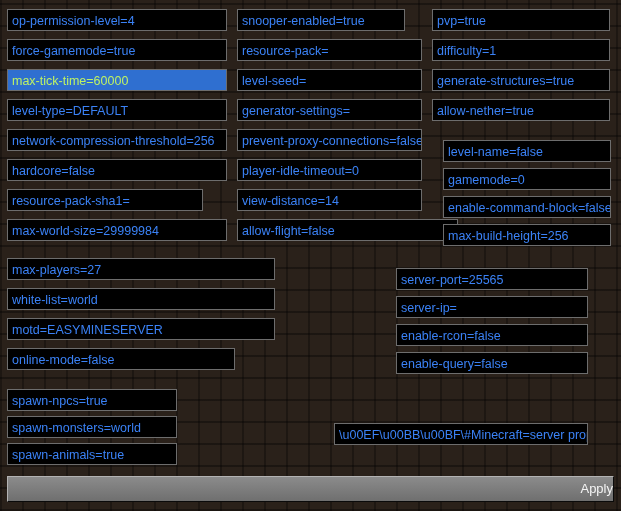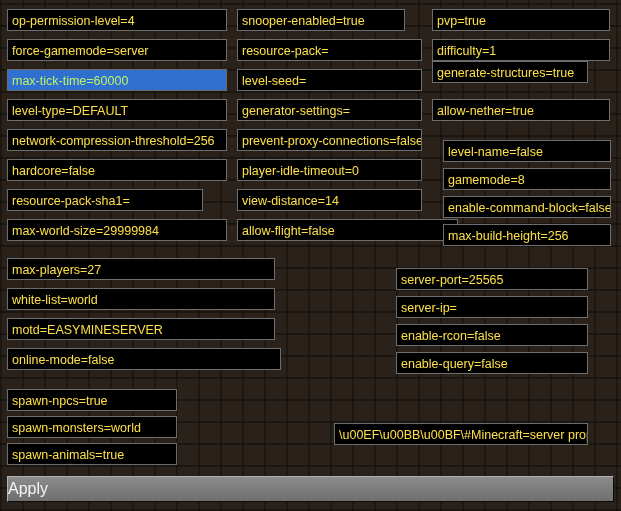--- a/index.html
+++ b/index.html
@@ -14,81 +14,81 @@
       repeating-linear-gradient(0deg, rgba(0,0,0,0.35) 0 2px, transparent 2px 22px),
       repeating-linear-gradient(90deg, rgba(0,0,0,0.3) 0 2px, transparent 2px 22px),
       linear-gradient(#2a211a,#2a211a);
     background-color: #251c16;
     position: relative;
   }
   .field {
     position: absolute;
     background: #000;
     border: 1px solid #6d6d6d;
-    color: #fde047;
+    color: #3b82f6;
     font-size: 12.5px;
     line-height: 1;
     padding: 5px 6px 4px 4px;
     white-space: nowrap;
     overflow: hidden;
     height: 22px;
   }
   .field.sel { background:#2f6fd0; color:#bef264; }
   .apply-btn {
     position: absolute;
     left: 7px;
     width: 607px;
     top: 476px;
     height: 26px;
     border: 1px solid #0a0a0a;
     border-top-color:#b3b3b3;
     border-left-color:#b3b3b3;
     background: linear-gradient(#8b8b8b,#6f6f6f);
     color: #f4f4f4;
-    font-size: 16px;
-    text-align: left;
+    font-size: 13px;
+    text-align: right;
     line-height: 24px;
     cursor: pointer;
   }
 </style>
 </head>
 <body>
 
 <div class="field" style="left:7px;top:9px;width:220px">op-permission-level=4</div>
-<div class="field" style="left:7px;top:39px;width:220px">force-gamemode=server</div>
+<div class="field" style="left:7px;top:39px;width:220px">force-gamemode=true</div>
 <div class="field sel" style="left:7px;top:69px;width:220px">max-tick-time=60000</div>
 <div class="field" style="left:7px;top:99px;width:220px">level-type=DEFAULT</div>
 <div class="field" style="left:7px;top:129px;width:220px">network-compression-threshold=256</div>
 <div class="field" style="left:7px;top:159px;width:220px">hardcore=false</div>
 <div class="field" style="left:7px;top:189px;width:196px">resource-pack-sha1=</div>
 <div class="field" style="left:7px;top:219px;width:220px">max-world-size=29999984</div>
 
 <div class="field" style="left:237px;top:9px;width:168px">snooper-enabled=true</div>
 <div class="field" style="left:237px;top:39px;width:185px">resource-pack=</div>
 <div class="field" style="left:237px;top:69px;width:185px">level-seed=</div>
 <div class="field" style="left:237px;top:99px;width:185px">generator-settings=</div>
 <div class="field" style="left:237px;top:129px;width:185px">prevent-proxy-connections=false</div>
 <div class="field" style="left:237px;top:159px;width:185px">player-idle-timeout=0</div>
 <div class="field" style="left:237px;top:189px;width:185px">view-distance=14</div>
 <div class="field" style="left:237px;top:219px;width:221px">allow-flight=false</div>
 
 <div class="field" style="left:432px;top:9px;width:178px">pvp=true</div>
 <div class="field" style="left:432px;top:39px;width:178px">difficulty=1</div>
-<div class="field" style="left:432px;top:61px;width:156px">generate-structures=true</div>
+<div class="field" style="left:432px;top:69px;width:178px">generate-structures=true</div>
 <div class="field" style="left:432px;top:99px;width:178px">allow-nether=true</div>
 
 <div class="field" style="left:443px;top:140px;width:168px">level-name=false</div>
-<div class="field" style="left:443px;top:168px;width:168px">gamemode=8</div>
+<div class="field" style="left:443px;top:168px;width:168px">gamemode=0</div>
 <div class="field" style="left:443px;top:196px;width:168px">enable-command-block=false</div>
 <div class="field" style="left:443px;top:224px;width:168px">max-build-height=256</div>
 
 <div class="field" style="left:7px;top:258px;width:268px">max-players=27</div>
 <div class="field" style="left:7px;top:288px;width:268px">white-list=world</div>
 <div class="field" style="left:7px;top:318px;width:268px">motd=EASYMINESERVER</div>
-<div class="field" style="left:7px;top:348px;width:274px">online-mode=false</div>
+<div class="field" style="left:7px;top:348px;width:228px">online-mode=false</div>
 
 <div class="field" style="left:396px;top:268px;width:192px">server-port=25565</div>
 <div class="field" style="left:396px;top:296px;width:192px">server-ip=</div>
 <div class="field" style="left:396px;top:324px;width:192px">enable-rcon=false</div>
 <div class="field" style="left:396px;top:352px;width:192px">enable-query=false</div>
 
 <div class="field" style="left:7px;top:389px;width:170px">spawn-npcs=true</div>
 <div class="field" style="left:7px;top:416px;width:170px">spawn-monsters=world</div>
 <div class="field" style="left:7px;top:443px;width:170px">spawn-animals=true</div>
 

